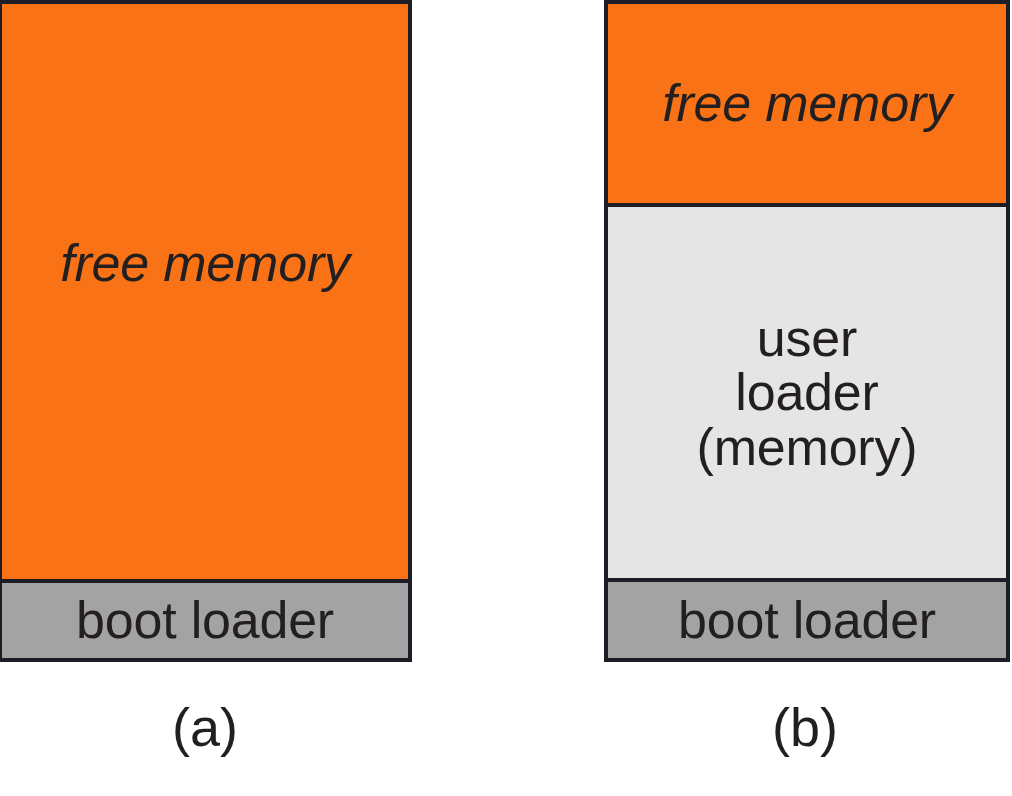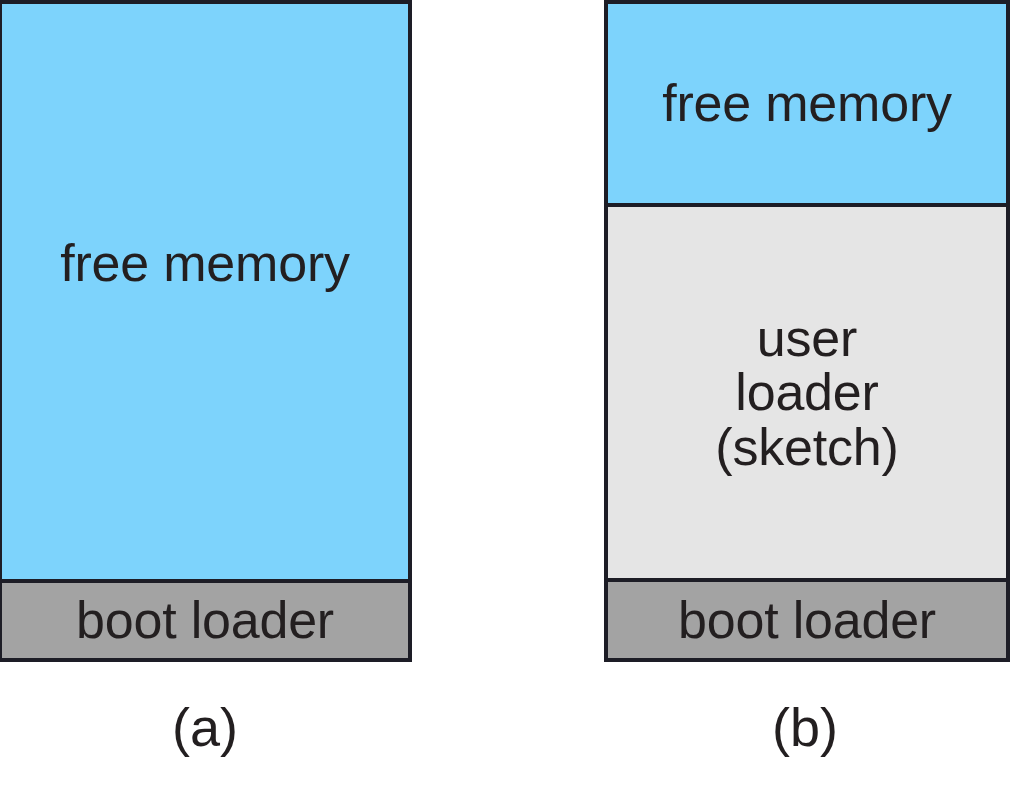--- a/index.html
+++ b/index.html
@@ -73,21 +73,21 @@
     display: block;
     white-space: nowrap;
   }
 
   .seg .seg-line {
     display: block;
     white-space: nowrap;
   }
 
   
-  .fill-free   { background: #7dd3fc; }
+  .fill-free   { background: #f97316; font-style: italic; }
   .fill-user   { background: #e5e5e5; }
   .fill-loader { background: #a3a3a3; }
 
   
   .col-a .seg-free   { height: 578px; }
   .col-a .seg-loader { height: 80px; }
 
   
   .col-a .seg-free { justify-content: flex-start; padding-top: 232px; }
 
@@ -139,21 +139,21 @@
 
   <div class="mem-column col-b">
 
     <div class="seg seg-free fill-free">
       <span class="seg-text">free memory</span>
     </div>
 
     <div class="seg seg-user fill-user">
       <span class="seg-line">user</span>
       <span class="seg-line">loader</span>
-      <span class="seg-line">(sketch)</span>
+      <span class="seg-line">(memory)</span>
     </div>
 
     <div class="seg seg-loader fill-loader">
       <span class="seg-text">boot loader</span>
     </div>
 
   </div>
 
   <div class="caption caption-b">(b)</div>
 

